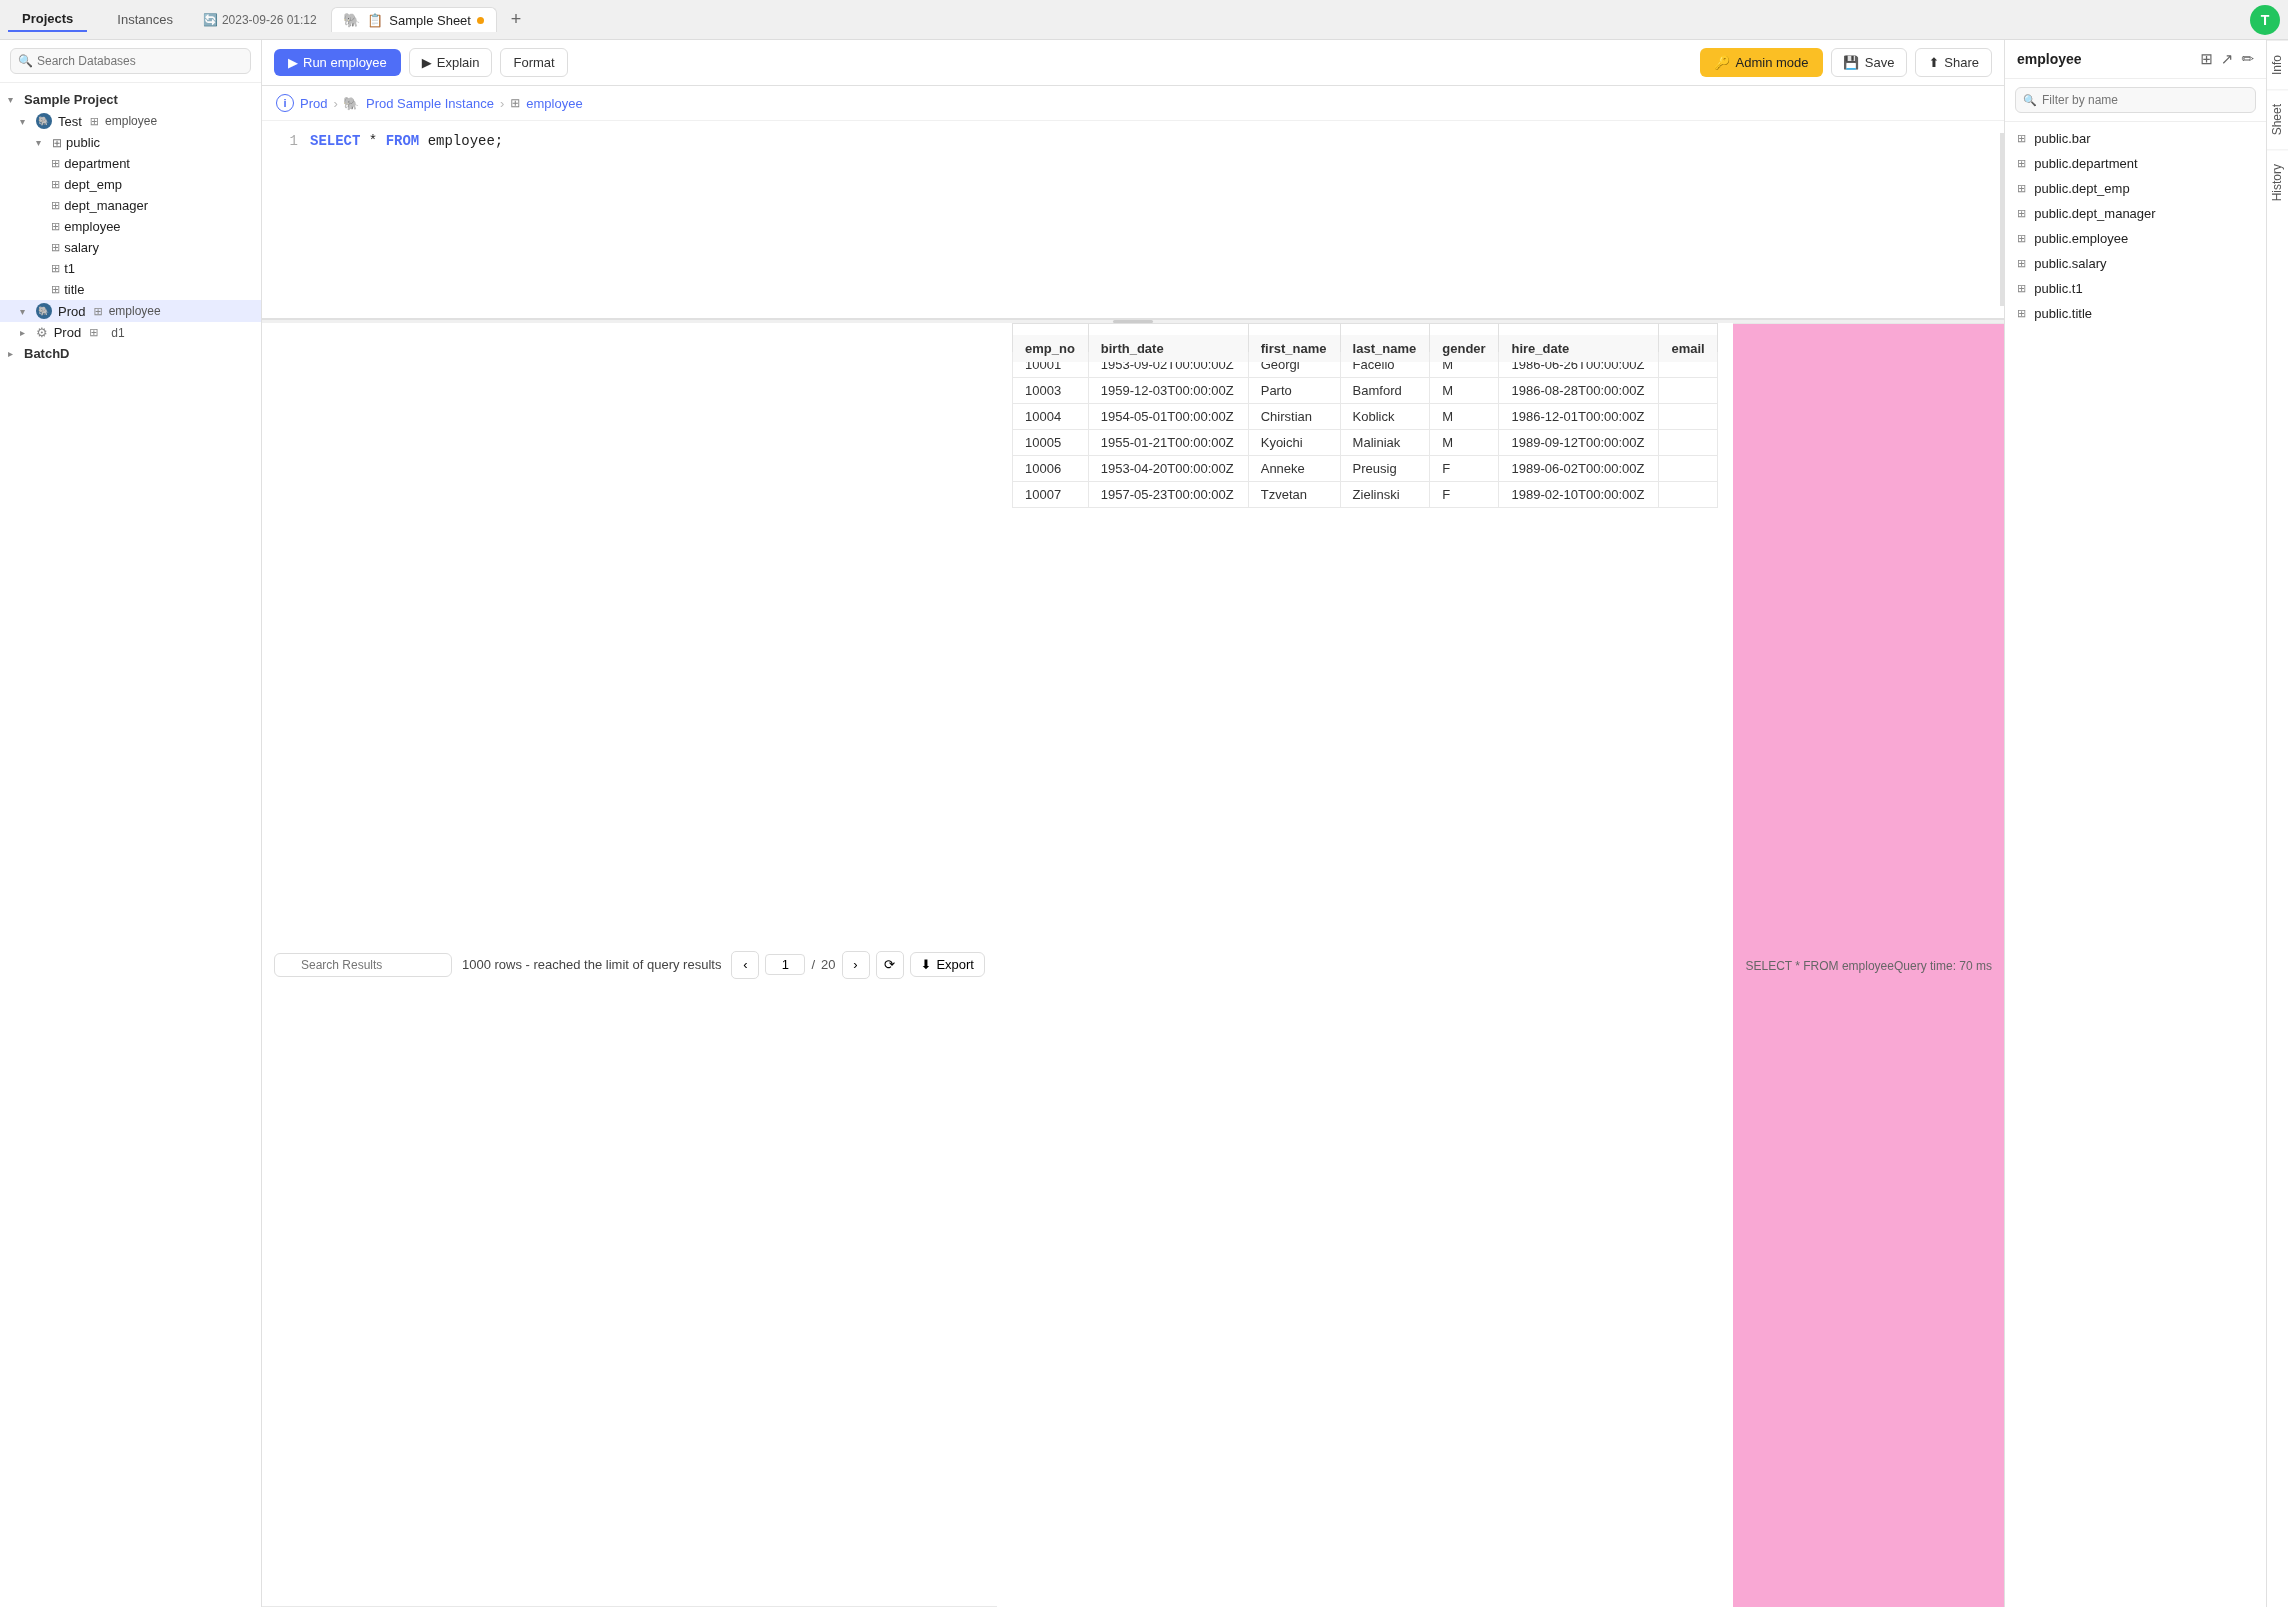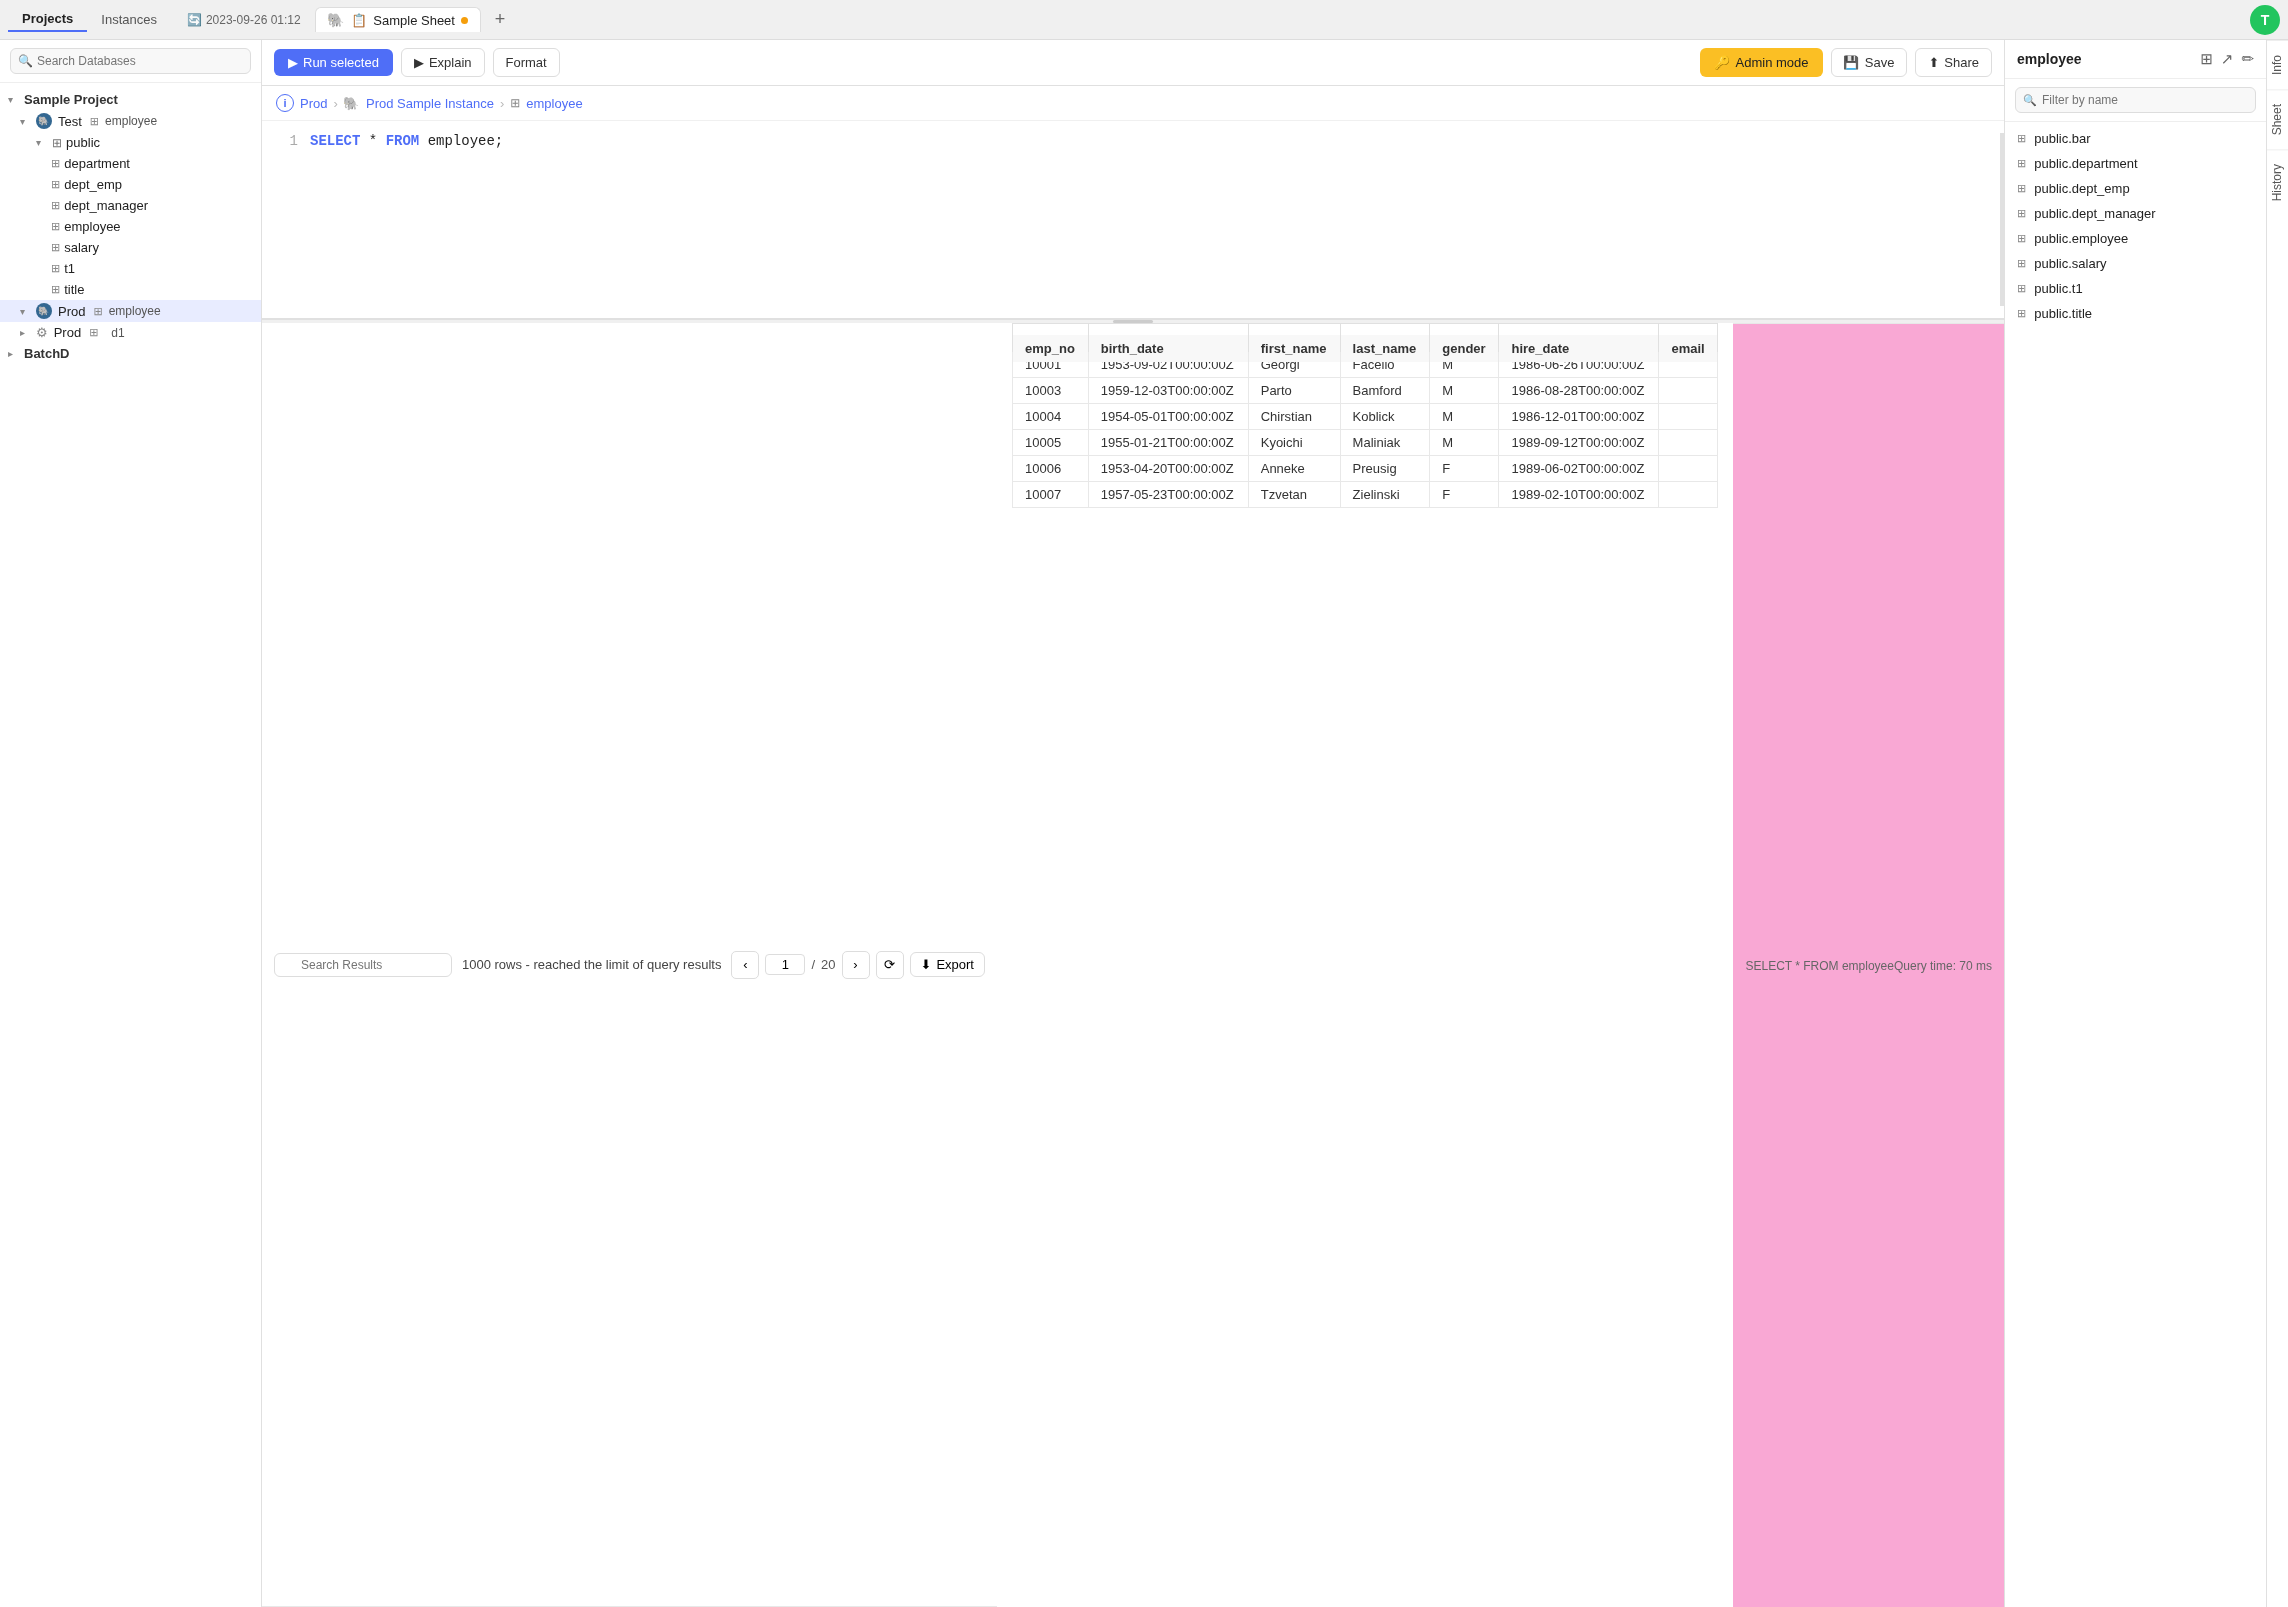--- a/index.html
+++ b/index.html
@@ -95,21 +95,21 @@
     .top-tabs { display: flex; align-items: center; gap: 6px; padding: 0 12px; height: 40px; background: #f5f5f5; border-bottom: 1px solid #ddd; }
     .top-tab { padding: 4px 14px; cursor: pointer; font-size: 13px; color: #555; border-radius: 4px 4px 0 0; }
     .top-tab.active-nav { font-weight: 600; color: #222; border-bottom: 2px solid #4f6ef7; }
   </style>
 </head>
 <body>
 
 <div class="app">
 
   <div class="tab-bar">
-    <div class="top-tabs" style="background:transparent;border:none;padding:0;height:auto;gap:0;">
+    <div class="top-tabs" style="background:transparent;border:none;padding:0;height:auto;gap:16px;">
       <div class="top-tab active-nav">Projects</div>
       <div class="top-tab">Instances</div>
     </div>
     <div style="margin-left:12px;display:flex;align-items:center;gap:6px;flex:1;">
       <div class="tab-datetime">
         <span>🔄</span>
         <span>2023-09-26 01:12</span>
       </div>
       <div class="tab-sheet">
         <span style="font-size:14px;">🐘</span>
@@ -203,21 +203,21 @@
         </div>
 
       </div>
     </div>
 
     <div class="content">
 
       <div class="toolbar">
         <button class="btn-run">
           <span>▶</span>
-          <span>Run selected</span>
+          <span>Run employee</span>
         </button>
         <button class="btn-outline">
           <span>▶</span>
           <span>Explain</span>
         </button>
         <button class="btn-outline">
           <span>Format</span>
         </button>
         <div class="toolbar-right">
           <button class="btn-admin">

